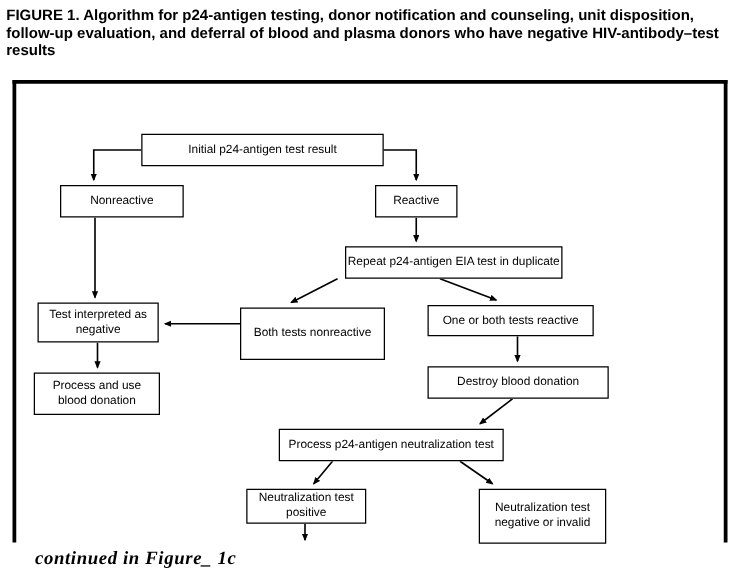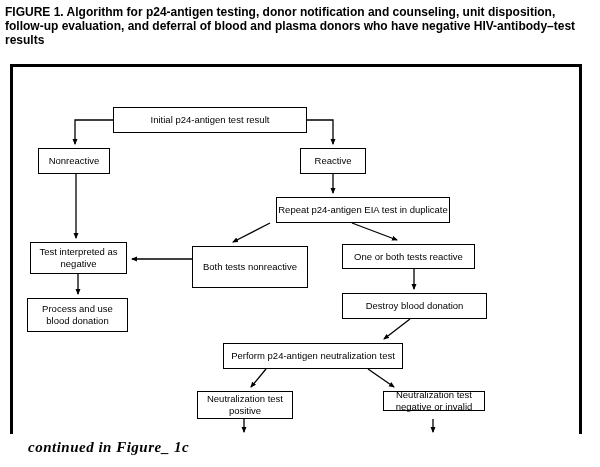--- a/index.html
+++ b/index.html
@@ -17,31 +17,31 @@
     box-sizing:border-box;
   }
   .node{
     position:absolute;border:1px solid #000;background:#fff;
     display:flex;align-items:center;justify-content:center;
     text-align:center;font-size:9.5px;line-height:1.25;
     padding:1px 2px;box-sizing:border-box;z-index:2;
   }
   .nowrap{white-space:nowrap;}
   .n-initial   {left:113px;top:107px;width:194px;height:26px;}
-  .n-nonreactive{left:38px;top:148px;width:72px;height:26px;}
+  .n-nonreactive{left:48px;top:148px;width:99px;height:26px;}
   .n-reactive  {left:300px;top:148px;width:66px;height:26px;}
   .n-repeat    {left:228px;top:197px;width:174px;height:26px;margin-left:48px;}
   .n-testneg   {left:30px;top:242px;width:97px;height:32px;}
   .n-bothnon   {left:192px;top:246px;width:116px;height:42px;}
   .n-onereact  {left:342px;top:244px;width:133px;height:25px;}
   .n-process   {left:27px;top:298px;width:101px;height:34px;}
   .n-destroy   {left:342px;top:293px;width:145px;height:26px;}
   .n-perform   {left:223px;top:343px;width:180px;height:26px;}
   .n-neutpos   {left:197px;top:391px;width:96px;height:28px;}
-  .n-neutneg   {left:383px;top:391px;width:102px;height:20px;}
+  .n-neutneg   {left:383px;top:391px;width:102px;height:44px;}
   .connectors{position:absolute;left:0;top:0;z-index:1;pointer-events:none;}
   .connectors polyline, .connectors line{stroke:#000;stroke-width:1.3;fill:none;}
   .note{
     position:absolute;left:28px;top:439px;
     font-family:"Liberation Serif", serif;font-style:italic;font-weight:bold;
     font-size:15px;letter-spacing:0.5px;
   }
 </style>
 </head>
 <body>
@@ -74,17 +74,17 @@
 
 <div class="node n-initial nowrap">Initial p24-antigen test result</div>
 <div class="node n-nonreactive nowrap">Nonreactive</div>
 <div class="node n-reactive nowrap">Reactive</div>
 <div class="node n-repeat nowrap">Repeat p24-antigen EIA test in duplicate</div>
 <div class="node n-testneg">Test interpreted as negative</div>
 <div class="node n-bothnon nowrap">Both tests nonreactive</div>
 <div class="node n-onereact nowrap">One or both tests reactive</div>
 <div class="node n-process">Process and use blood donation</div>
 <div class="node n-destroy nowrap">Destroy blood donation</div>
-<div class="node n-perform nowrap">Perform p24-antigen neutralization test</div>
+<div class="node n-perform nowrap">Process p24-antigen neutralization test</div>
 <div class="node n-neutpos">Neutralization test positive</div>
 <div class="node n-neutneg">Neutralization test negative or invalid</div>
 
 <div class="note">continued in Figure_ 1c</div>
 
 </body></html>

